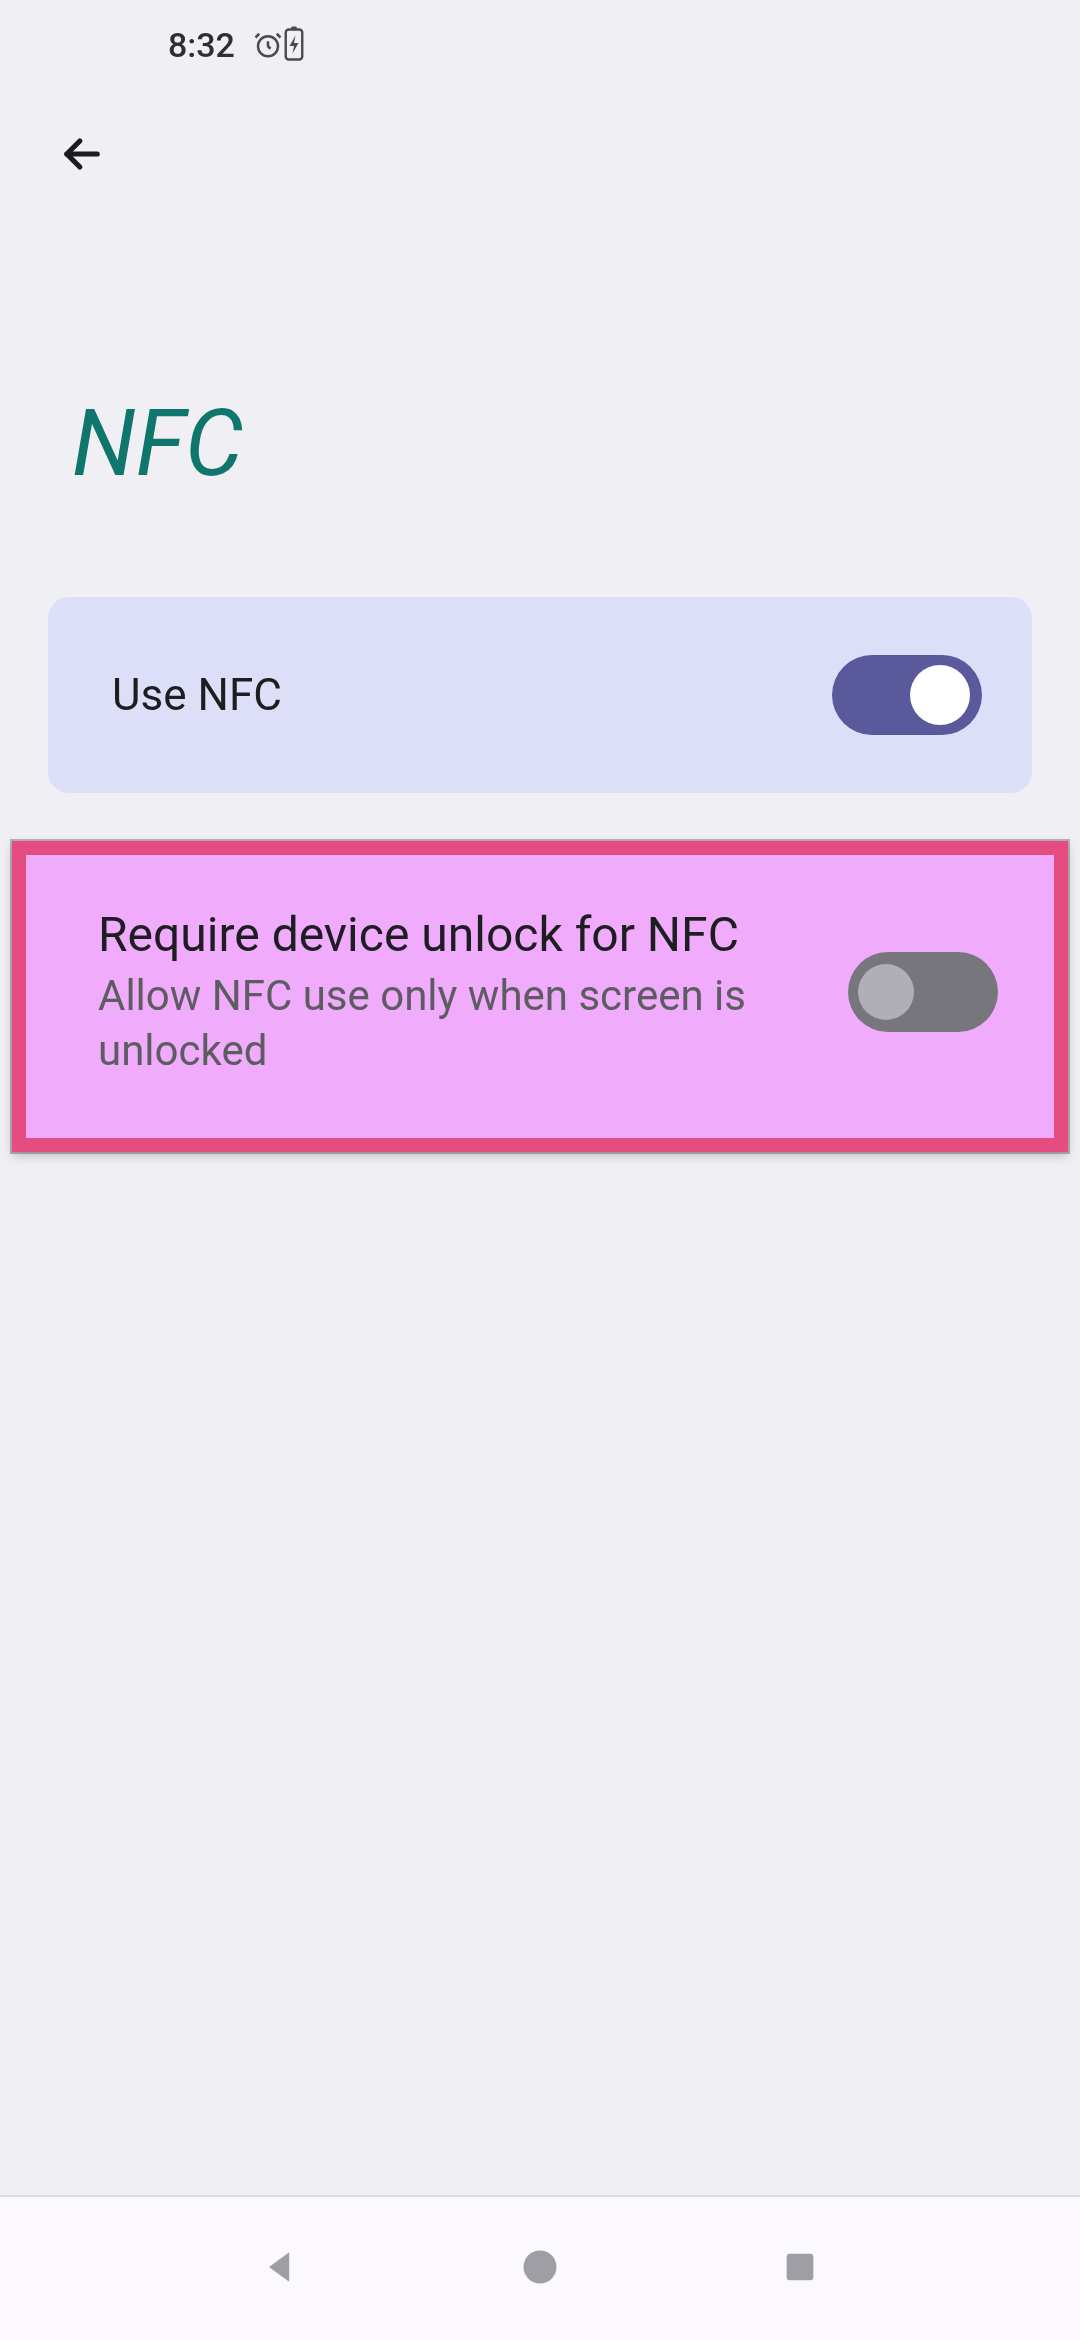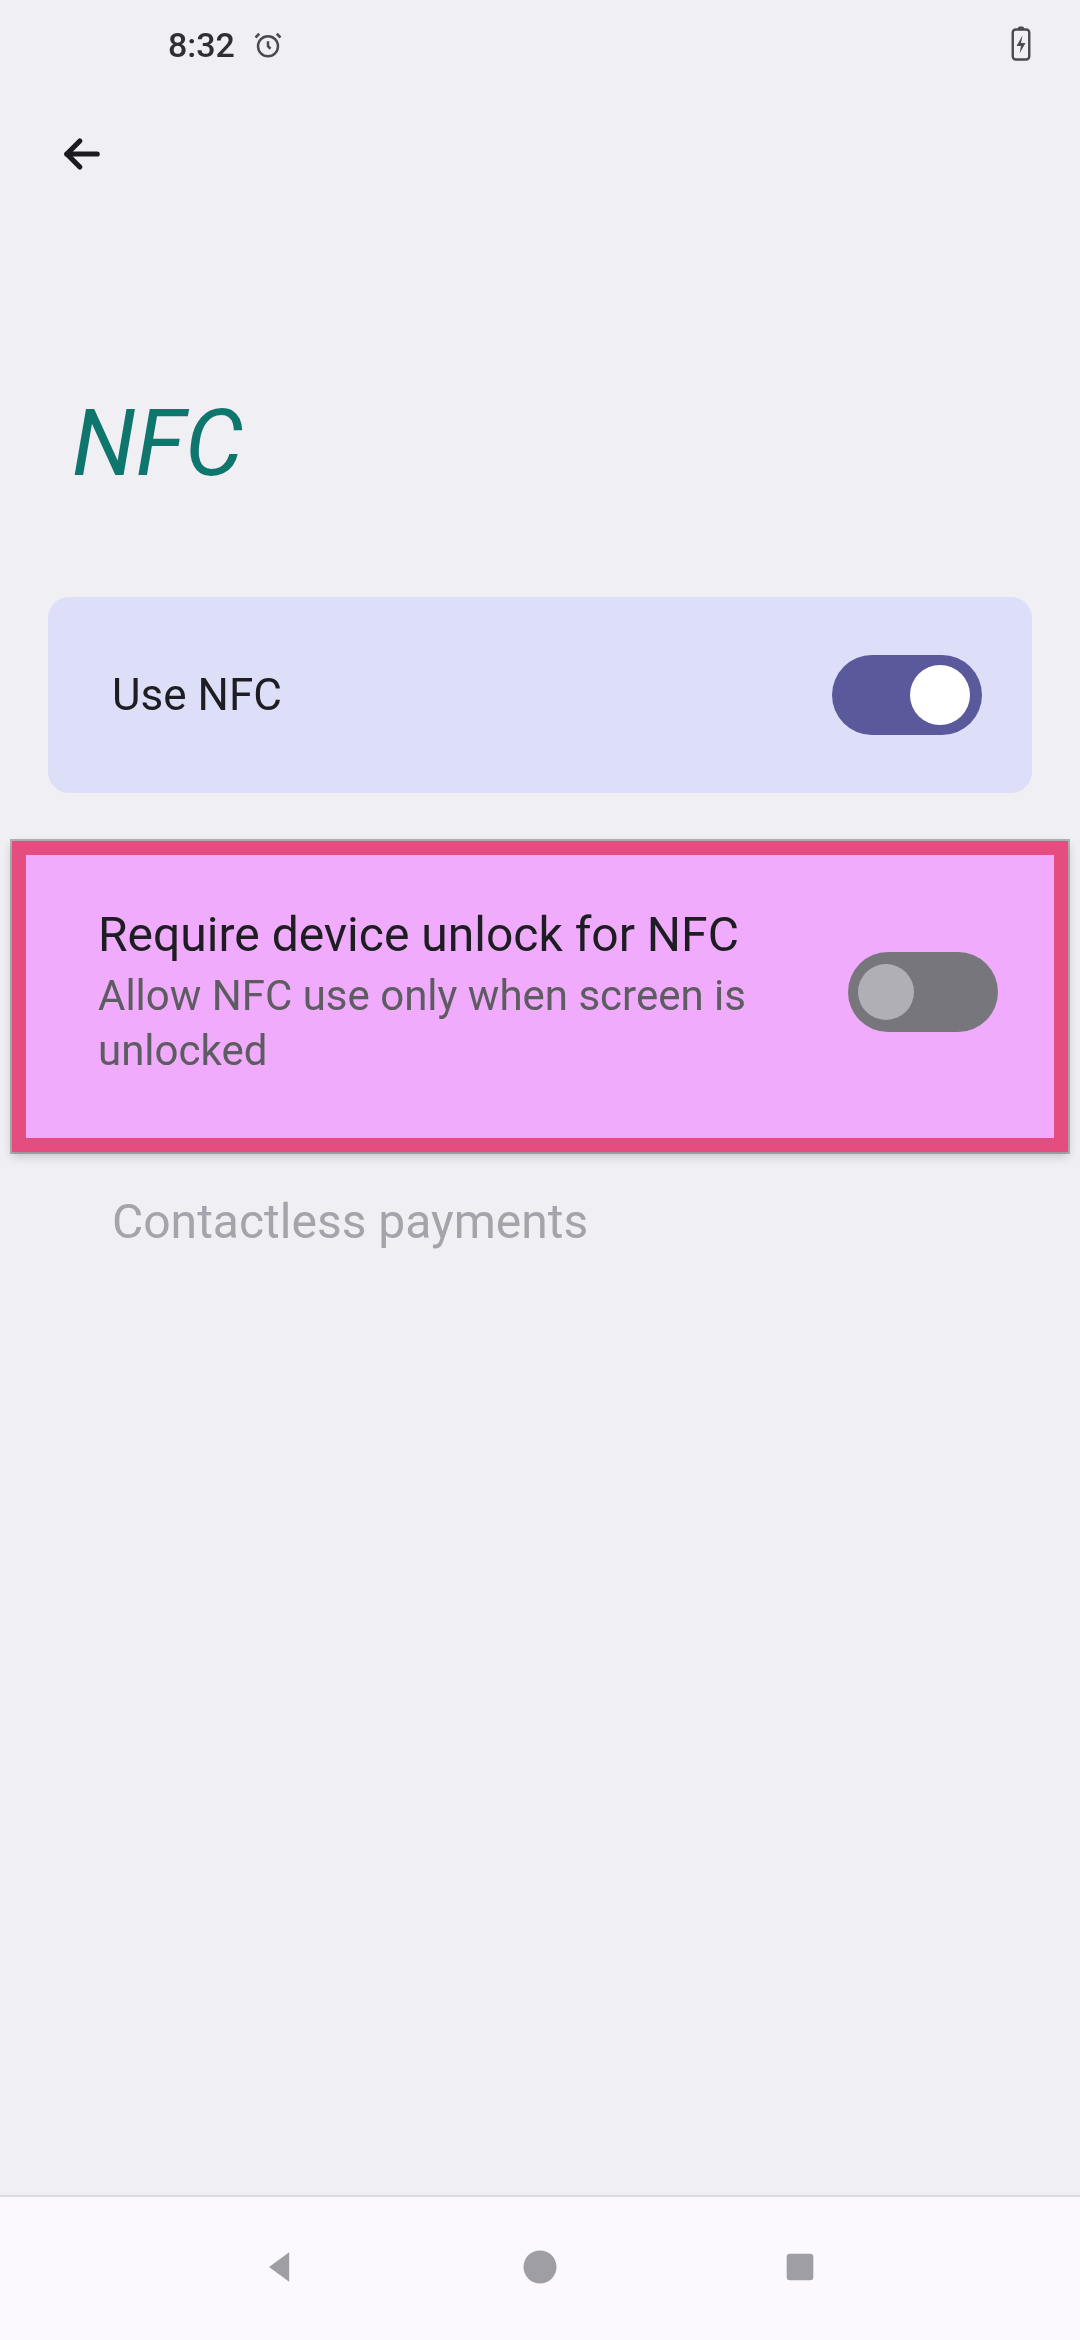--- a/index.html
+++ b/index.html
@@ -8,21 +8,21 @@
     font-family: Roboto, "Segoe UI", Arial, sans-serif;
     background: #f0eff4;
     color: #1c1b1f;
     position: relative;
   }
 
   .status-bar {
     height: 90px;
     display: flex;
     align-items: center;
-    justify-content: space-between;
+    justify-content: flex-start;
     padding: 0 48px 0 168px;
   }
   .status-left { display: flex; align-items: center; gap: 18px; }
   .status-time {
     font-size: 34px;
     font-weight: 500;
     color: #2e2e33;
   }
   .status-icon { display: inline-flex; }
 
@@ -175,21 +175,20 @@
       <div class="row-title">Require device unlock for NFC</div>
       <div class="row-sub">Allow NFC use only when screen is unlocked</div>
     </div>
     <button class="switch off">
       <span class="thumb"></span>
     </button>
   </div>
 
   <div class="row row-disabled">
     <div class="row-text">
-      <div class="row-title">Contactless payments</div>
     </div>
   </div>
 
 </div>
 
 <div class="nav-bar">
   <button class="nav-btn">
     <span>
       <svg width="44" height="44" viewBox="0 0 24 24">
           <path d="M17 4v16L6 12z" fill="#9f9ea5"></path>

